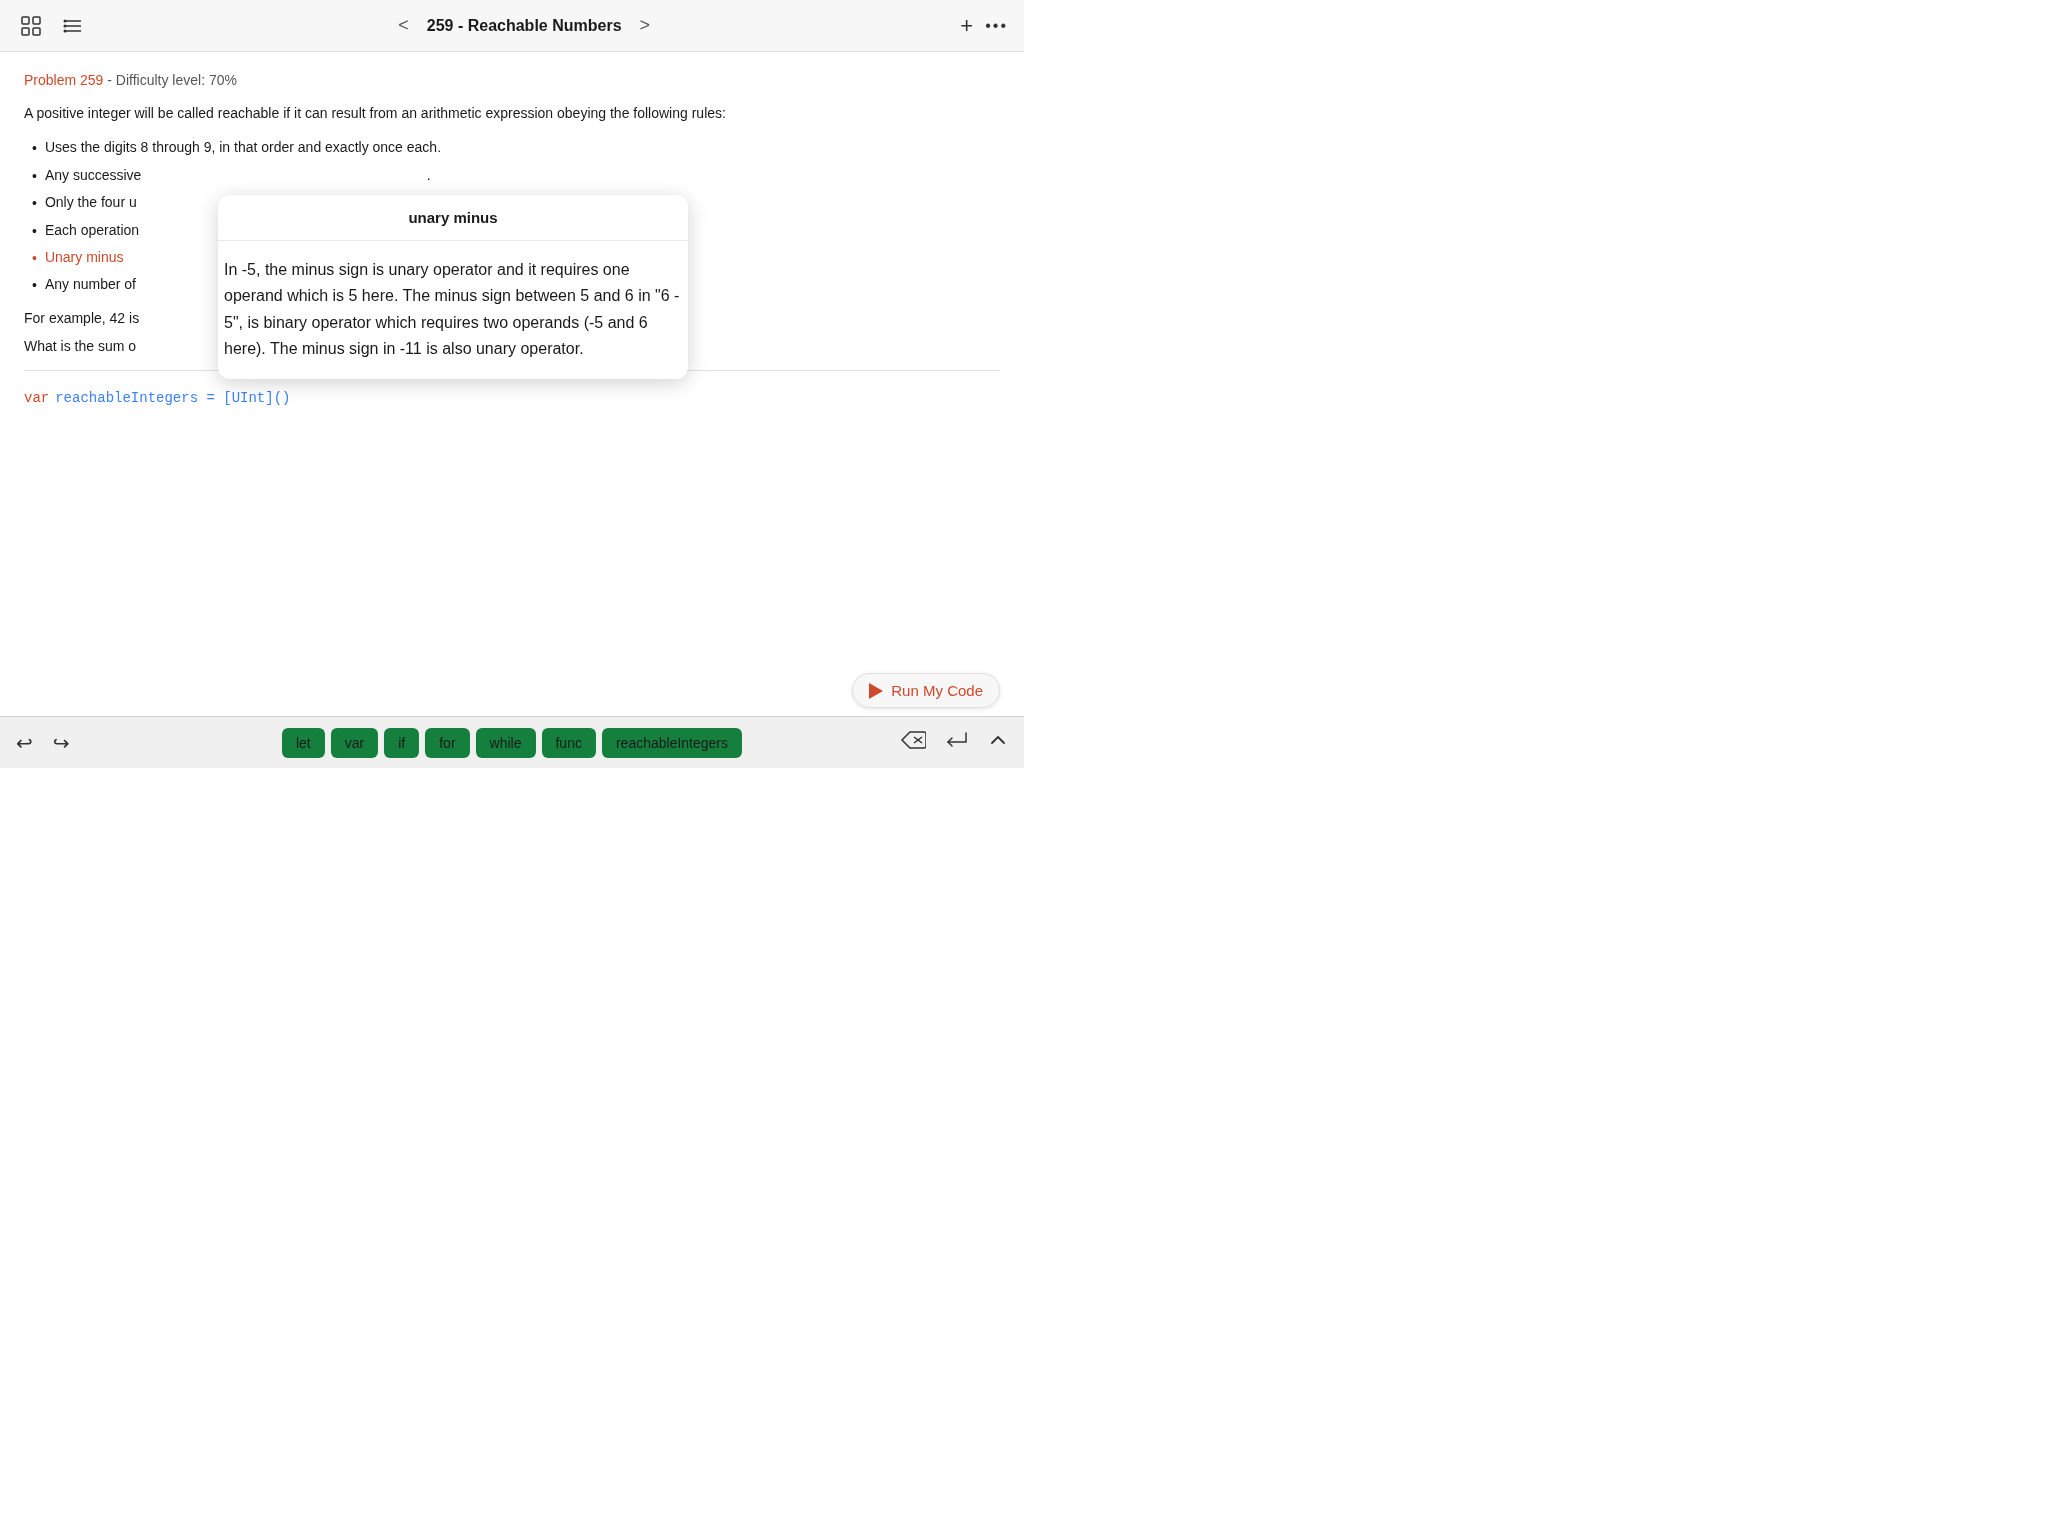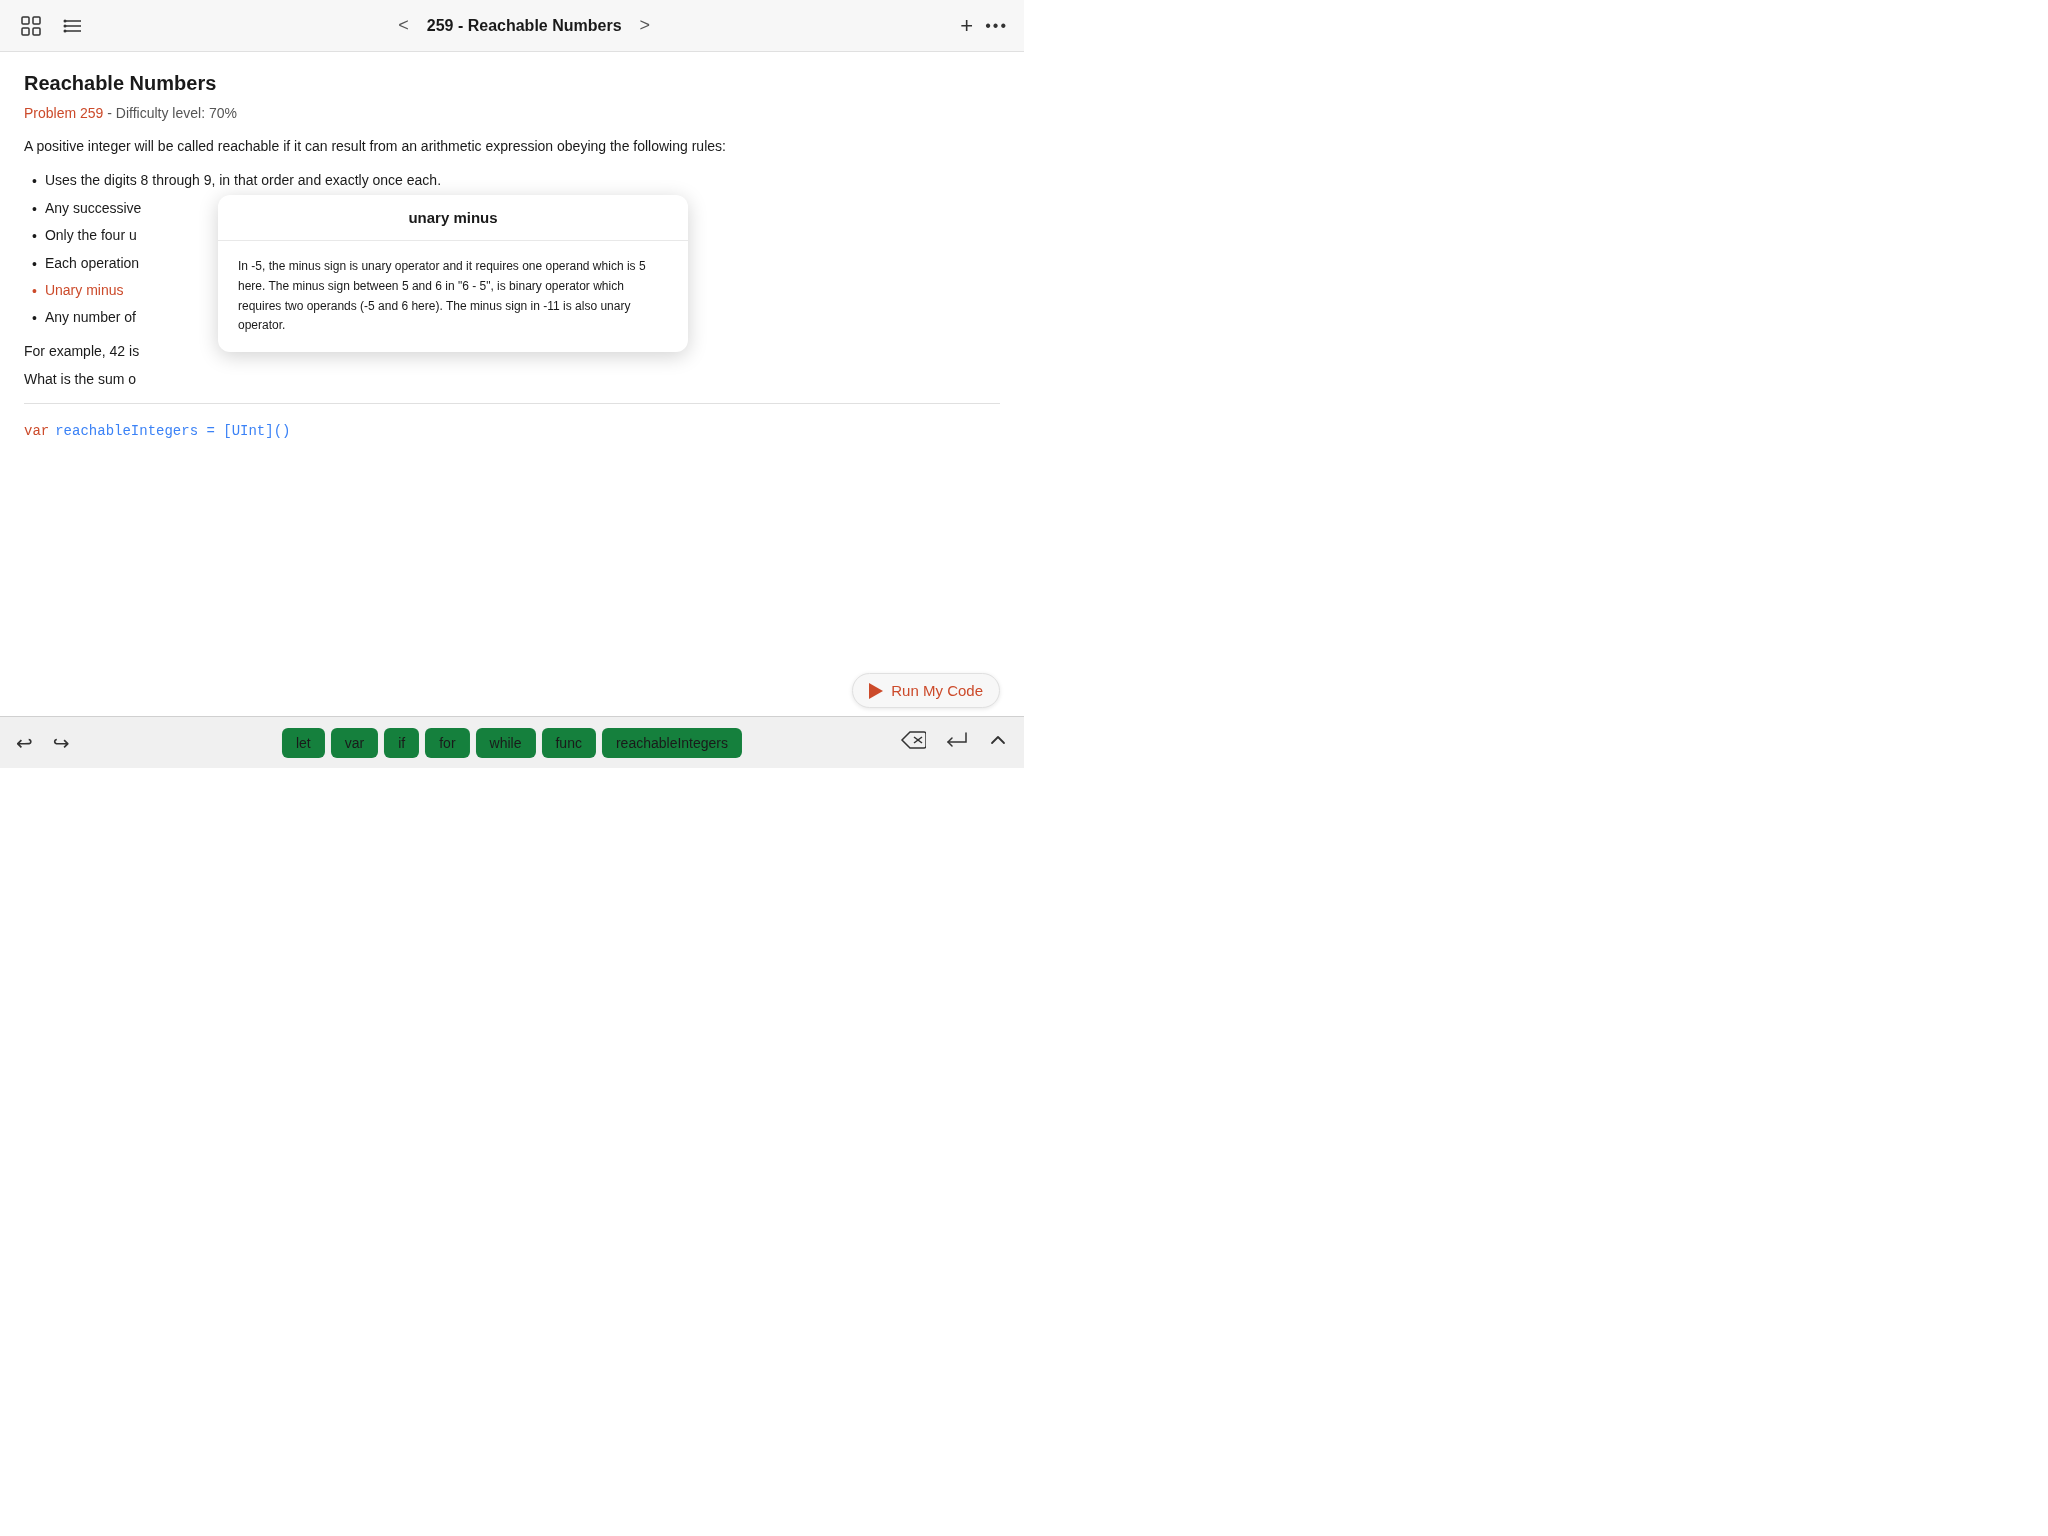--- a/index.html
+++ b/index.html
@@ -295,22 +295,22 @@
     }
     .tooltip-header {
       padding: 14px 20px;
       text-align: center;
       font-weight: 700;
       font-size: 15px;
       color: #1a1a1a;
       border-bottom: 1px solid #e8e8e8;
     }
     .tooltip-body {
-      padding: 16px 20px;
-      font-size: 12px;
+      padding: 16px 6px;
+      font-size: 16px;
       color: #1a1a1a;
       line-height: 1.65;
     }
   </style>
 </head>
 <body>
 
 <div class="top-toolbar">
   <div class="toolbar-left">
     <button class="icon-btn">
@@ -339,21 +339,20 @@
   </div>
   <div class="toolbar-right">
     <button class="plus-icon">+</button>
     <button class="dots-icon">•••</button>
   </div>
 </div>
 
 <div class="main-content">
 
   <div class="problem-area">
-    <div class="problem-title">Reachable Numbers</div>
     <div class="problem-meta">
       <span class="problem-link">Problem 259</span><span> - Difficulty level: 70%</span>
     </div>
     <div class="problem-description">A positive integer will be called reachable if it can result from an arithmetic expression obeying the following rules:</div>
     <ul class="bullet-list">
       <li>Uses the digits 8 through 9, in that order and exactly once each.</li>
       <li>Any successive<span style="opacity:0"> digits 2, 3 and 4 we obtain the number 234)</span>.</li>
       <li>Only the four u<span style="opacity:0"> multiplication and division) are allowed.</span></li>
       <li>Each operation</li>
       <li class="highlight-item">

